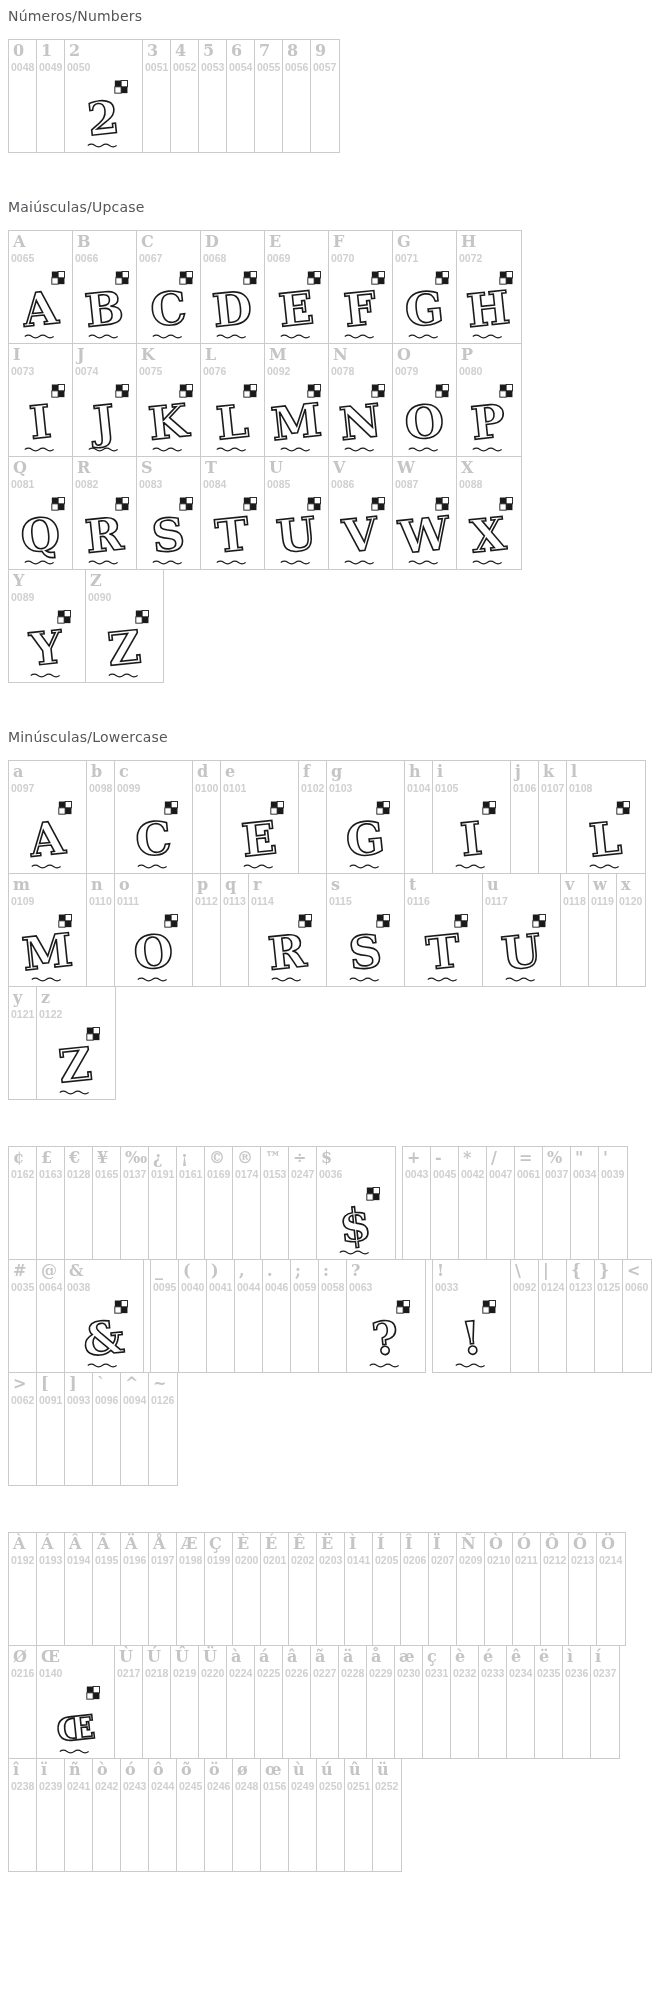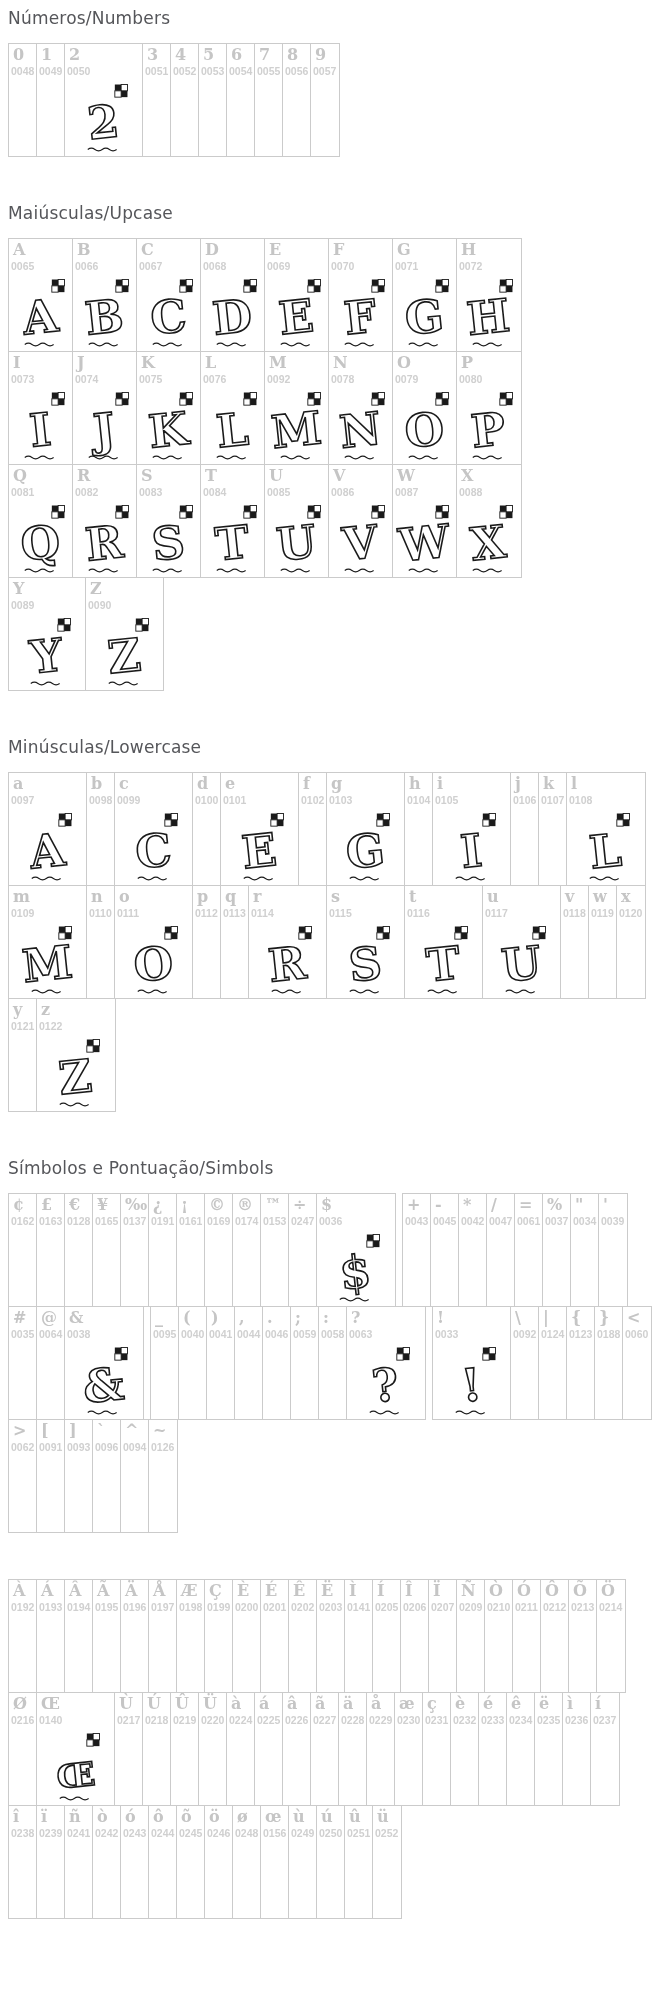--- a/index.html
+++ b/index.html
@@ -1,19 +1,19 @@
 <!DOCTYPE html>
 <html><head>
 <meta charset="utf-8">
 <style>
   html,body { margin:0; padding:0; background:#ffffff; }
   .page { width:661px; min-height:2004px; box-sizing:border-box; padding:8px 0 0 8px;
           font-family:"DejaVu Sans", sans-serif; }
   .section { margin-bottom:46px; }
-  .section-title { font-size:17px; color:#55565a; margin:0 0 15px 0; font-weight:normal;
+  .section-title { font-size:14px; color:#55565a; margin:0 0 15px 0; font-weight:normal;
                    font-family:"DejaVu Sans", sans-serif; letter-spacing:0.2px; }
   .row { display:flex; align-items:flex-start; }
   .row + .row { margin-top:-1px; }
   .group { display:inline-flex; border:1px solid #cbcbcb; background:#ffffff; }
   .group + .group { margin-left:6px; }
   .cell { height:112px; box-sizing:border-box; border-right:1px solid #cbcbcb;
           overflow:hidden; white-space:nowrap; display:flex; flex-direction:column; }
   .cell:last-child { border-right:none; }
   .cell .ch { font-family:"DejaVu Serif", serif; font-weight:bold; font-size:16px;
               line-height:18px; color:#c5c5c5; padding:2px 0 0 4px; }
@@ -868,21 +868,20 @@
                   <rect x="51" y="12" width="7" height="7" fill="#1a1a1a"></rect>
                 </g>
                 <path d="M14 77 q4 -3 8 0 t8 0 t8 0 t8 0" stroke="#1a1a1a" fill="none" stroke-width="1.2"></path>
               </svg>
             </div>
           </div>
         </div>
       </div>
     </div>
     <div class="section">
-      <h2 class="section-title">Símbolos e Pontuação/Simbols</h2>
       <div class="row">
         <div class="group">
           <div class="cell" style="width: 28px;">
             <div class="ch">¢</div>
             <div class="code">0162</div>
           </div>
           <div class="cell" style="width: 28px;">
             <div class="ch">£</div>
             <div class="code">0163</div>
           </div>
@@ -1079,21 +1078,21 @@
           <div class="cell" style="width: 28px;">
             <div class="ch">|</div>
             <div class="code">0124</div>
           </div>
           <div class="cell" style="width: 28px;">
             <div class="ch">{</div>
             <div class="code">0123</div>
           </div>
           <div class="cell" style="width: 28px;">
             <div class="ch">}</div>
-            <div class="code">0188</div>
+            <div class="code">0125</div>
           </div>
           <div class="cell" style="width: 28px;">
             <div class="ch">&lt;</div>
             <div class="code">0060</div>
           </div>
         </div>
       </div>
       <div class="row">
         <div class="group">
           <div class="cell" style="width: 28px;">

